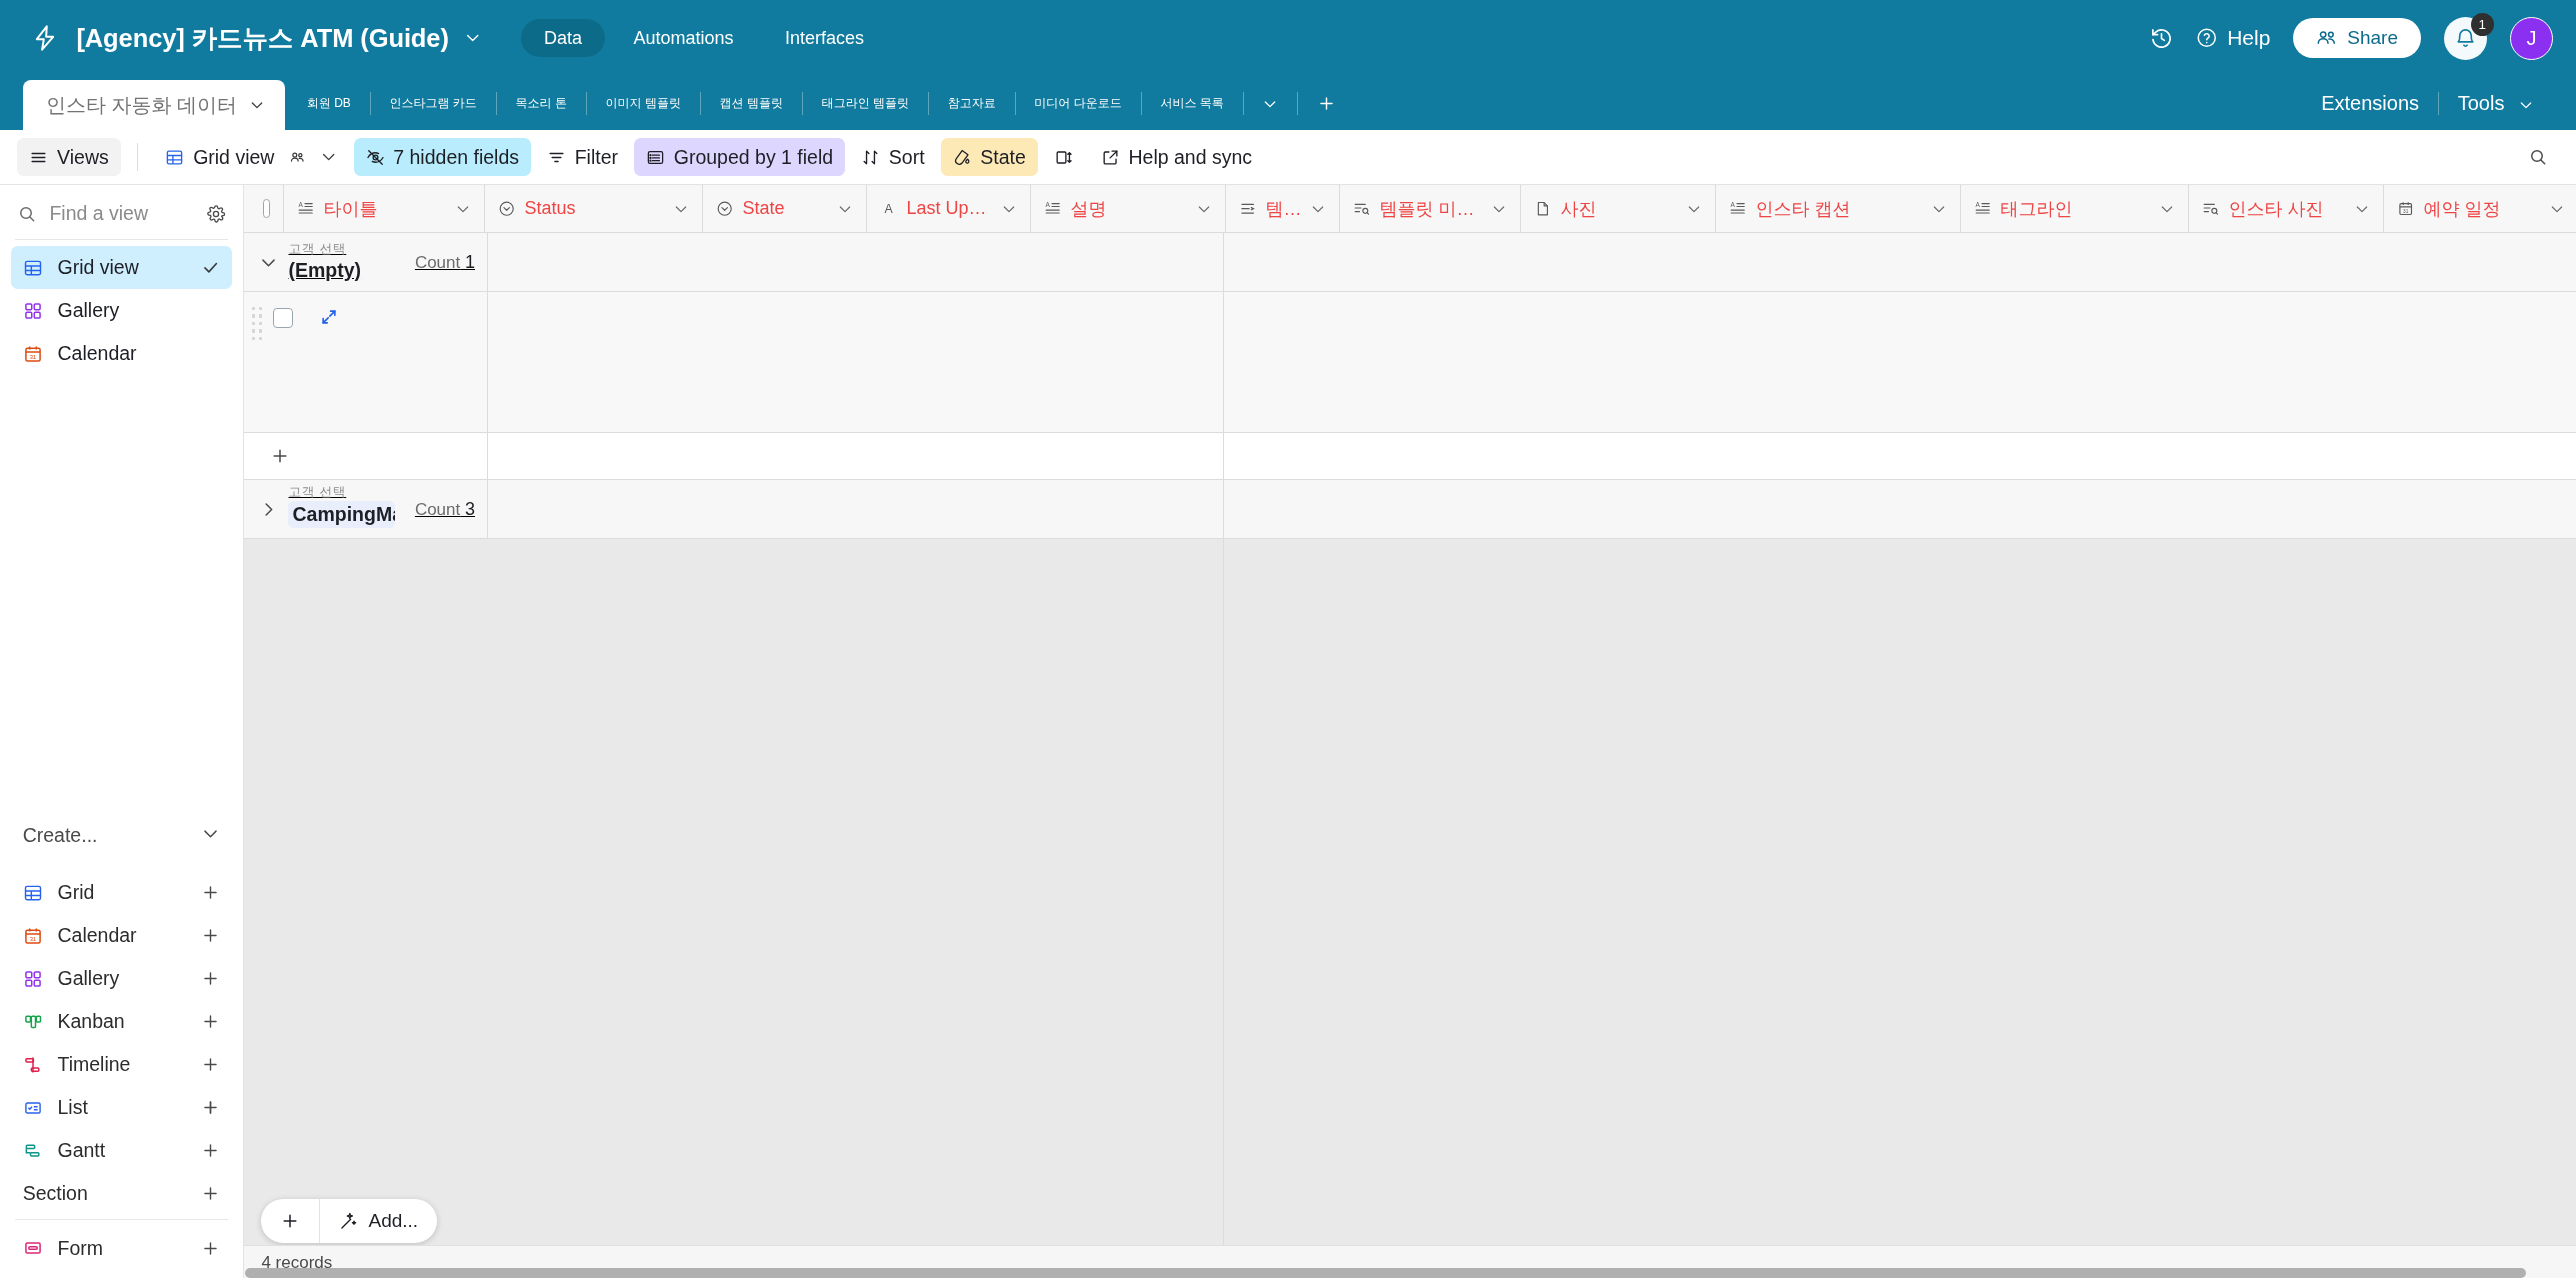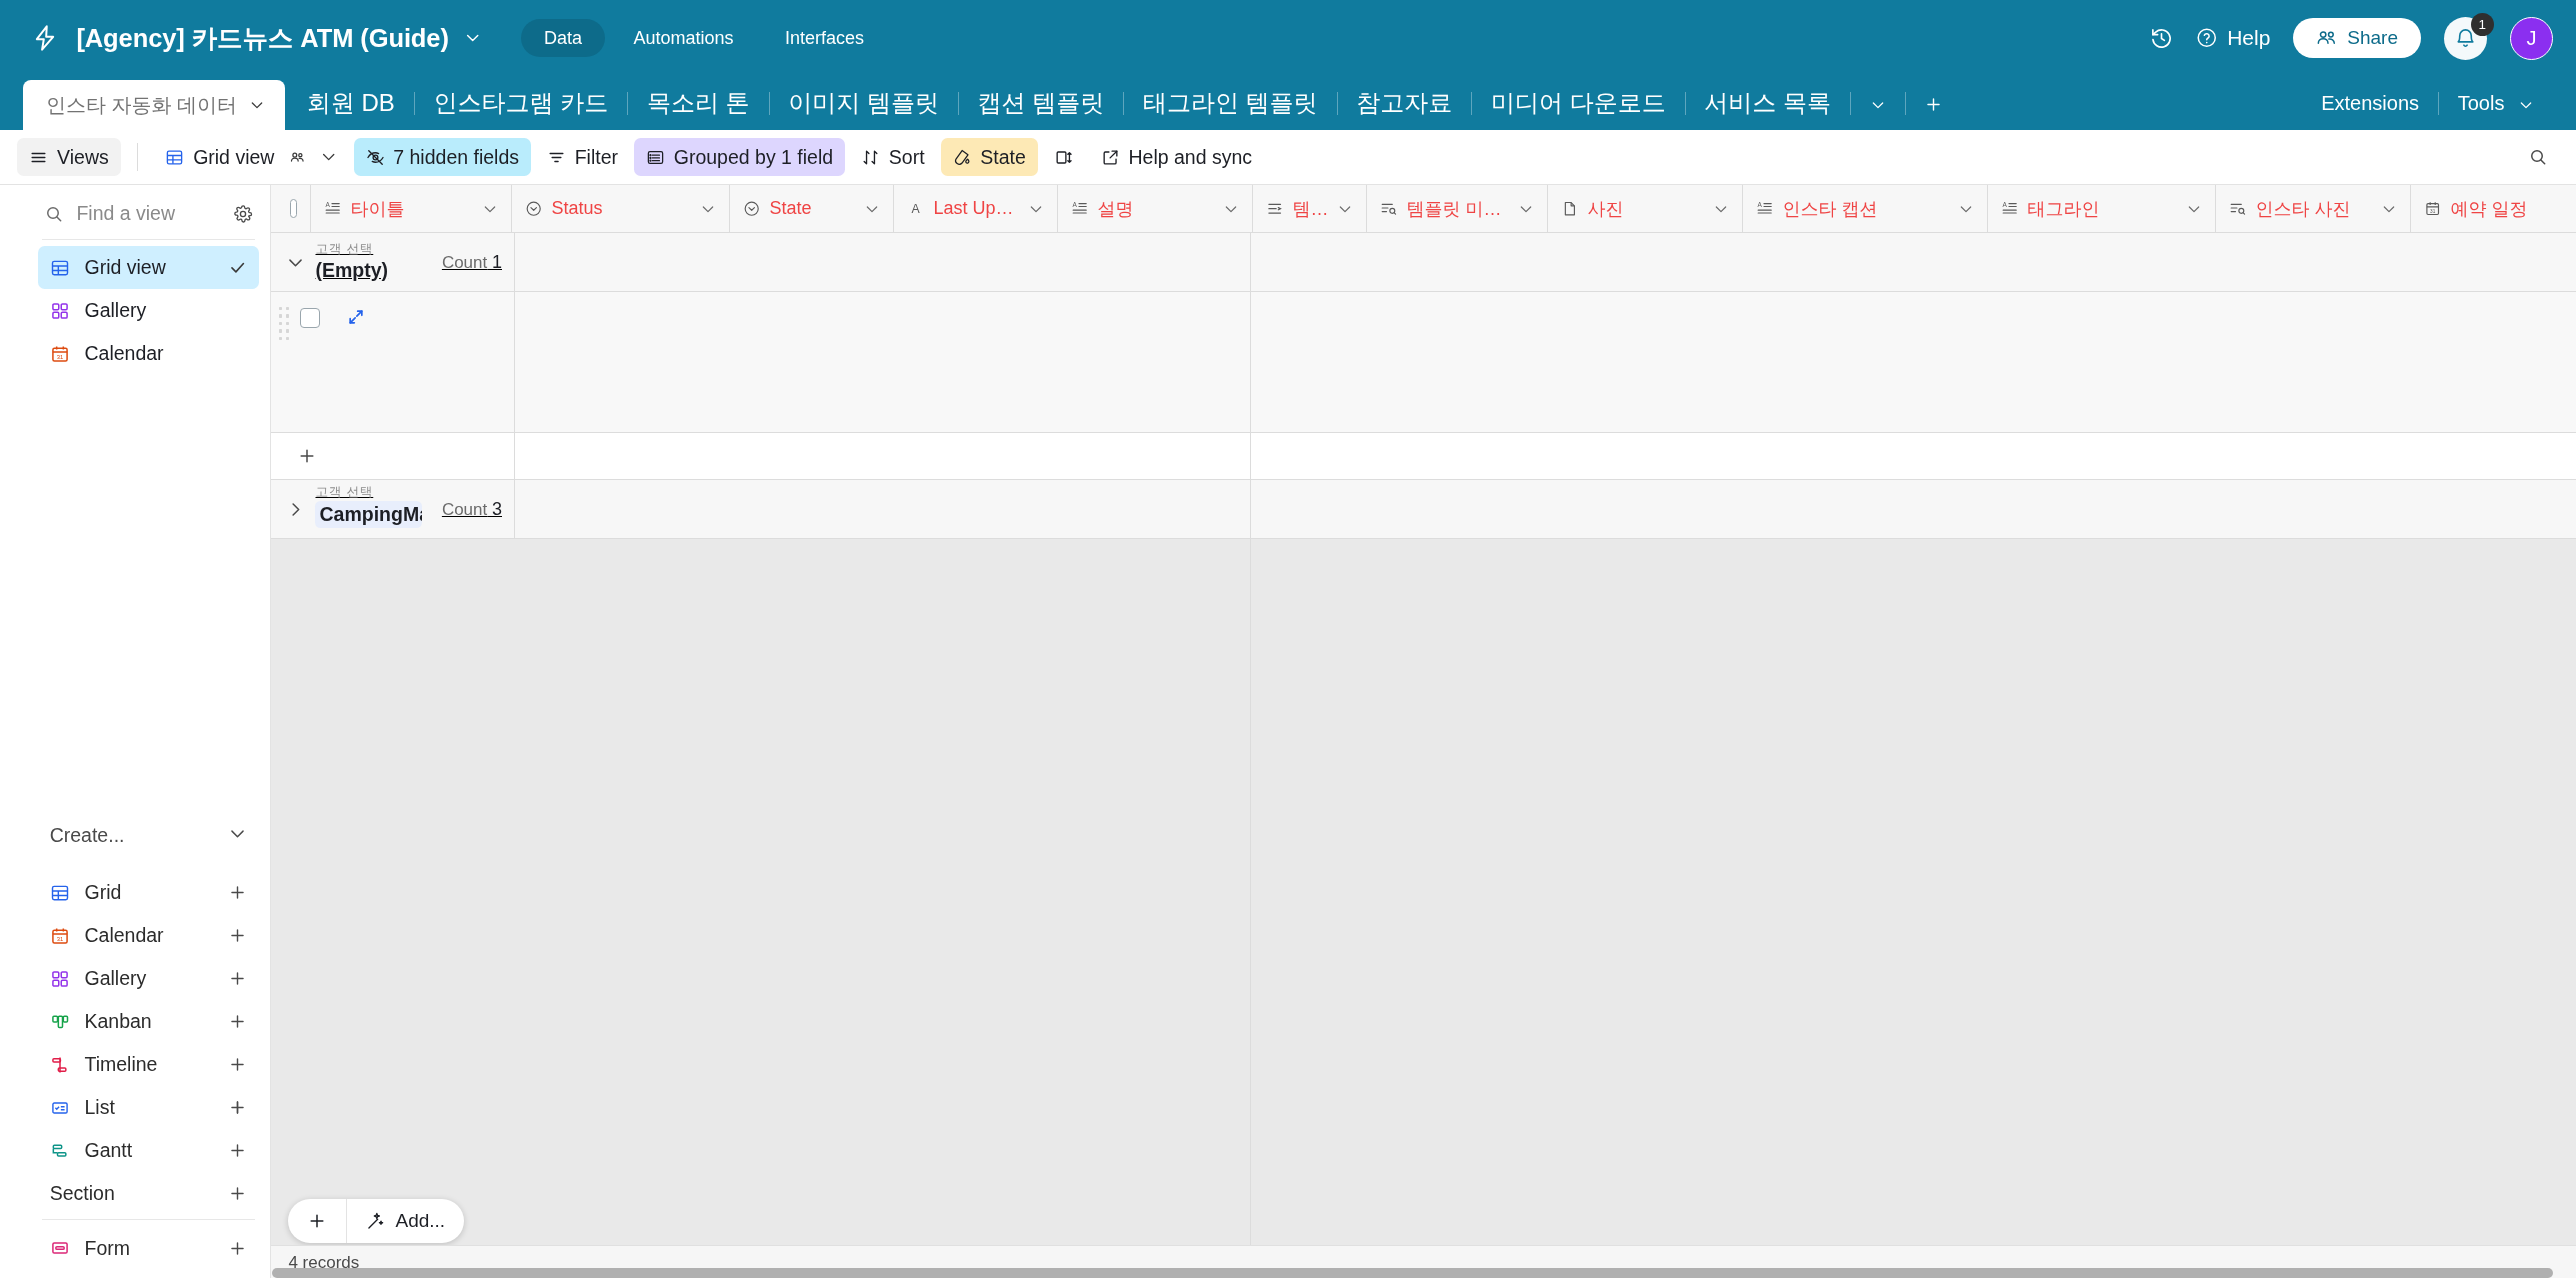--- a/index.html
+++ b/index.html
@@ -116,21 +116,21 @@
     justify-content: space-between;
   }
   .tabs-rest {
     display: flex;
     align-items: center;
     height: 54px;
     padding-left: 2.7px;
   }
   .tab-item {
     color: #ffffff;
-    font-size: 24px;
+    font-size: 12px;
     padding: 0 19px;
     white-space: nowrap;
     line-height: 54px;
     position: relative;
   }
   .tab-sep { width: 0.7px; height: 23px; background: rgba(255,255,255,0.33); }
   .tabstrip-right {
     margin-left: auto;
     display: flex;
     align-items: center;
@@ -172,21 +172,20 @@
 
   
   .sidebar {
     width: 244px;
     flex: 0 0 244px;
     background: #fff;
     border-right: 0.7px solid #e3e3e3;
     display: flex;
     flex-direction: column;
     padding-top: 8px;
-    margin-left: 27px;
   }
   .find-row {
     display: flex;
     align-items: center;
     gap: 12px;
     padding: 9.4px 17.4px 9.4px 17.4px;
   }
   .find-input {
     border: none; outline: none;
     font-size: 19.5px;

